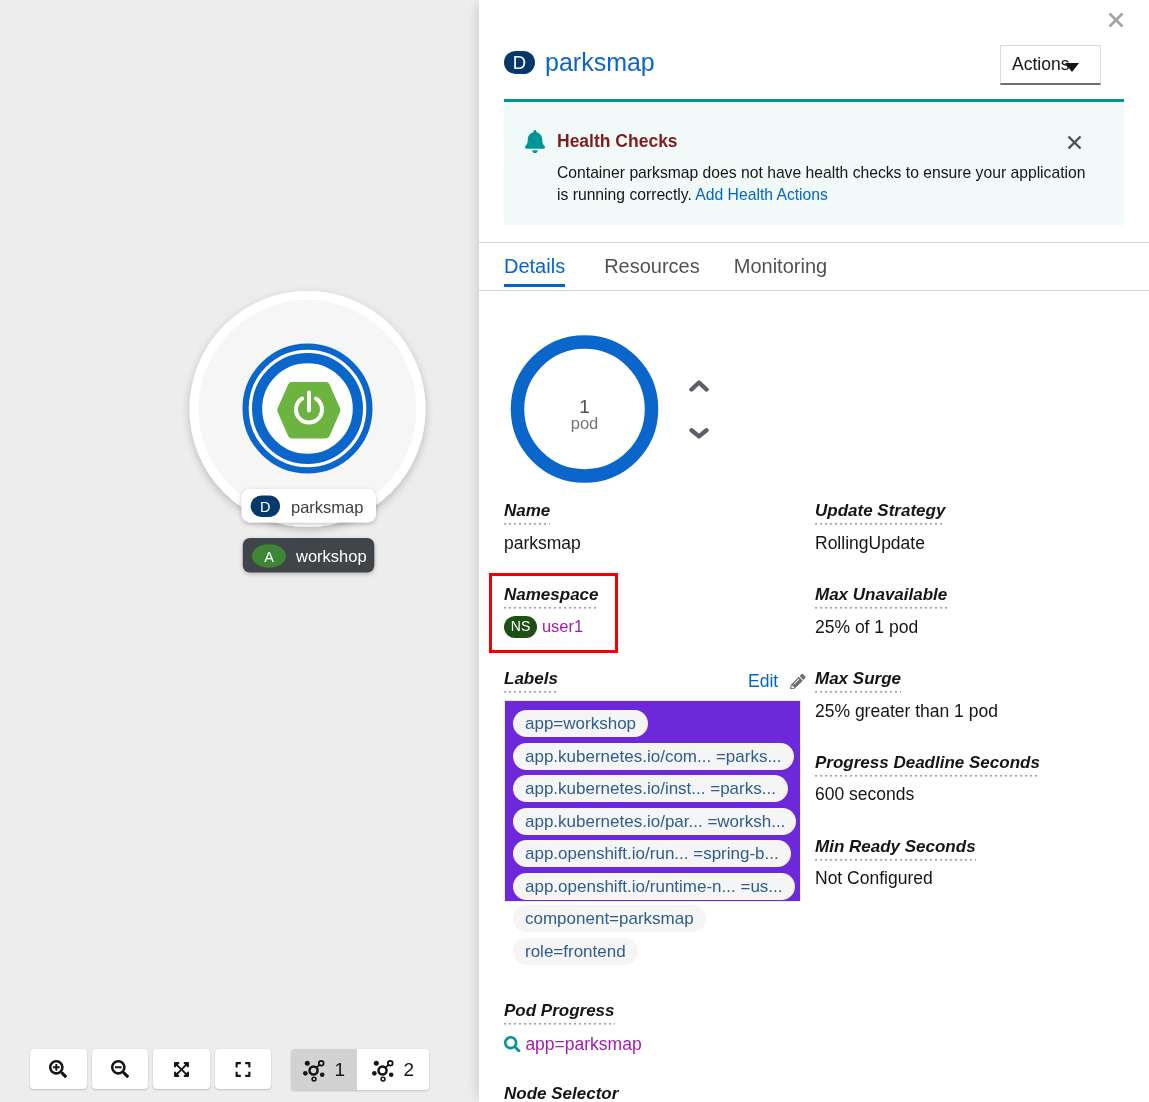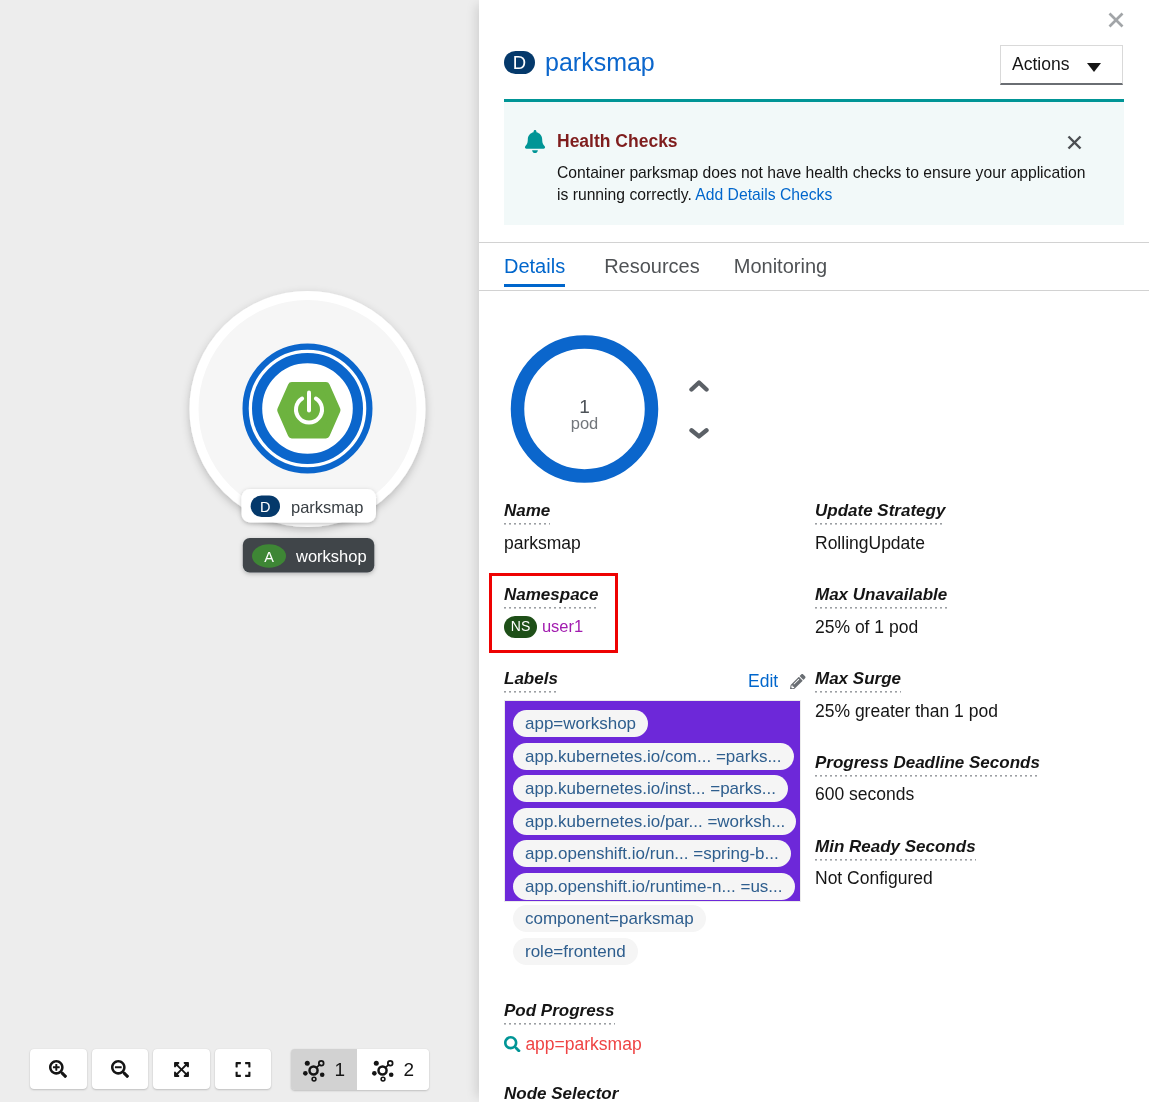--- a/index.html
+++ b/index.html
@@ -19,21 +19,21 @@
   display:flex; overflow:hidden; }
 .seg1 { width:65.5px; background:#d2d2d2; display:flex; align-items:center; justify-content:center; gap:7px;
   font-size:19px; color:#151515; }
 .seg2 { width:72.5px; background:#fff; display:flex; align-items:center; justify-content:center; gap:7px;
   font-size:19px; color:#151515; }
 
 
 #title-badge { left:25px; top:51px; width:31px; height:23px; border-radius:11.5px;
   background:#05396b; color:#fff; font-size:18.5px; text-align:center; line-height:23px; }
 #title-name { left:66px; top:48px; font-size:25px; color:#0b66cc; }
-#actions { left:521px; top:45px; width:123px; height:40px; background:#fff;
+#actions { left:521px; top:45px; width:101px; height:40px; background:#fff;
   border:1px solid #d9d9d9; border-bottom:2px solid #6a6e73; font-size:17.5px; color:#151515;
   display:flex; align-items:center; padding-left:11px; }
 
 
 #alert { left:25px; top:99px; width:620px; height:126px; background:#f2f9f9;
   border-top:3px solid #009596; }
 #alert .atitle { position:absolute; left:53px; top:29px; font-size:17.5px; font-weight:bold; color:#7f1d1d; }
 #alert .abody { position:absolute; left:53px; top:60px; width:560px; font-size:15.7px; line-height:22.3px; color:#151515; }
 #alert .abody a { color:#0066cc; text-decoration:none; }
 
@@ -168,21 +168,21 @@
     <svg style="position:absolute;right:21px;top:17px" width="14" height="9" viewBox="0 0 14 9">
       <polygon points="0,0 14,0 7,9" fill="#151515"></polygon>
     </svg>
   </div>
 
   <div class="abs" id="alert">
     <svg class="abs" style="left:19px;top:28px" width="24" height="23" viewBox="0 0 448 512">
       <path fill="#009596" d="M224 512c35.32 0 63.97-28.65 63.97-64H160.03c0 35.35 28.65 64 63.97 64zm215.39-149.71c-19.32-20.76-55.47-51.99-55.47-154.29 0-77.7-54.48-139.9-127.94-155.16V32c0-17.67-14.32-32-31.98-32s-31.98 14.33-31.98 32v20.84C118.56 68.1 64.08 130.3 64.08 208c0 102.3-36.15 133.53-55.47 154.29-6 6.45-8.66 14.16-8.61 21.71.11 16.4 12.98 32 32.1 32h383.8c19.12 0 32-15.6 32.1-32 .05-7.55-2.61-15.27-8.61-21.71z"></path>
     </svg>
     <div class="atitle">Health Checks</div>
-    <div class="abody">Container parksmap does not have health checks to ensure your application<br>is running correctly. <a href="#">Add Details Checks</a></div>
+    <div class="abody">Container parksmap does not have health checks to ensure your application<br>is running correctly. <a href="#">Add Health Actions</a></div>
     <svg class="abs" style="left:563px;top:33px" width="15" height="15" viewBox="0 0 15 15">
       <line x1="1.5" y1="1.5" x2="13.5" y2="13.5" stroke="#4c4f53" stroke-width="2.4"></line>
       <line x1="13.5" y1="1.5" x2="1.5" y2="13.5" stroke="#4c4f53" stroke-width="2.4"></line>
     </svg>
   </div>
 
   <div class="abs" id="sep1"></div>
   <div class="abs" id="tabs">
     <span class="active" style="margin-right:39px">Details</span><span style="margin-right:34px">Resources</span><span>Monitoring</span>
   </div>
@@ -221,21 +221,21 @@
     <div class="chip" style="top:204px">component=parksmap</div>
     <div class="chip" style="top:171.5px">app.openshift.io/runtime-n... =us...</div>
     <div class="chip" style="top:236.5px">role=frontend</div>
   </div>
 
   <dt style="left:25px;top:1001px"><span>Pod Progress</span></dt>
   <div class="val" style="left:25px;top:1034px">
     <svg style="vertical-align:-2px" width="16.5" height="16.5" viewBox="0 0 512 512">
       <path fill="#009596" d="M505 442.7L405.3 343c-4.5-4.5-10.6-7-17-7H372c27.6-35.3 44-79.7 44-128C416 93.1 322.9 0 208 0S0 93.1 0 208s93.1 208 208 208c48.3 0 92.7-16.4 128-44v16.3c0 6.4 2.5 12.5 7 17l99.7 99.7c9.4 9.4 24.6 9.4 33.9 0l28.3-28.3c9.4-9.4 9.4-24.6.1-34zM208 336c-70.7 0-128-57.2-128-128 0-70.7 57.2-128 128-128 70.7 0 128 57.2 128 128 0 70.7-57.2 128-128 128z"></path>
     </svg>
-    <a href="#" style="color:#ef4444;text-decoration:none">app=parksmap</a>
+    <a href="#" style="color:#a21caf;text-decoration:none">app=parksmap</a>
   </div>
   <dt style="left:25px;top:1084px"><span style="background:none">Node Selector</span></dt>
 
   <dt style="left:336px;top:501px"><span>Update Strategy</span></dt>
   <div class="val" style="left:336px;top:533px">RollingUpdate</div>
   <dt style="left:336px;top:585px"><span>Max Unavailable</span></dt>
   <div class="val" style="left:336px;top:617px">25% of 1 pod</div>
   <dt style="left:336px;top:669px"><span>Max Surge</span></dt>
   <div class="val" style="left:336px;top:701px">25% greater than 1 pod</div>
   <dt style="left:336px;top:753px"><span>Progress Deadline Seconds</span></dt>

